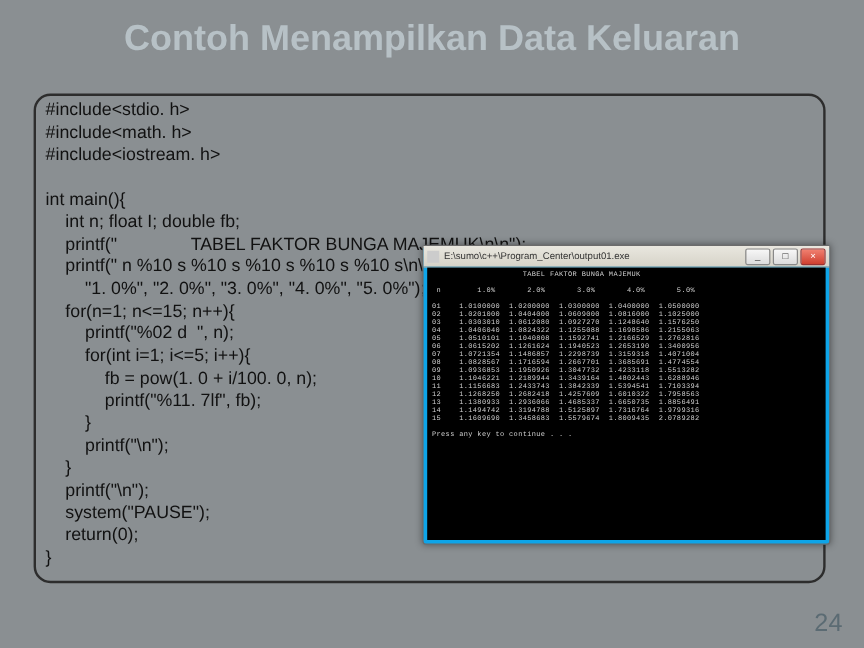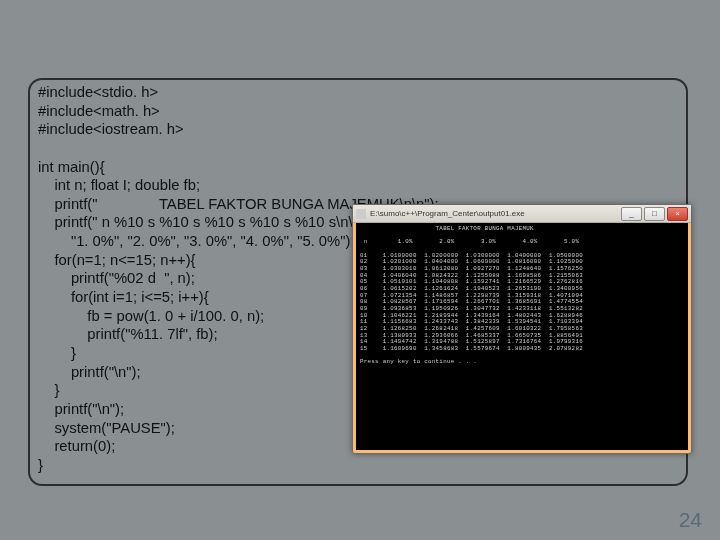--- a/index.html
+++ b/index.html
@@ -1,31 +1,32 @@
 <!DOCTYPE html>
 <html><head>
 <meta charset="utf-8">
 <style>
 html,body{margin:0;padding:0;width:720px;height:540px;background:#8a8f92;font-family:Arial,Helvetica,sans-serif;overflow:hidden}
 .slide{position:relative;width:720px;height:540px}
 .title{position:absolute;top:16px;left:0;right:0;text-align:center;font-size:30px;font-weight:bold;color:#b7c1c6;letter-spacing:0;white-space:nowrap}
 .codebox{position:absolute;top:78px;left:28px;width:660px;height:408px;border:2px solid #2d2d2d;border-radius:14px;padding:3px 8px;font-size:14.8px;line-height:1.26;color:#111;white-space:pre;font-family:Arial,Helvetica,sans-serif;box-sizing:border-box}
-.console{position:absolute;top:204px;left:352px;width:338px;height:248px;background:#fdba74;border:1px solid #6b6b6b;border-radius:3px;box-shadow:0 0 6px rgba(0,0,0,.4)}
+.console{position:absolute;top:204px;left:352px;width:338px;height:248px;background:#0ea5e9;border:1px solid #6b6b6b;border-radius:3px;box-shadow:0 0 6px rgba(0,0,0,.4)}
 .console-titlebar{height:17px;background:linear-gradient(#e9e7df,#d6d3c8);border-bottom:1px solid #b0ada3;display:flex;align-items:center;padding:0 3px;font-size:8px;color:#333}
 .console-titlebar .ticon{width:10px;height:10px;background:#ccc;margin-right:4px}
 .console-titlebar .spacer{flex:1}
 .console-titlebar .btn{width:19px;height:12px;margin-left:2px;border:1px solid #888;border-radius:2px;background:linear-gradient(#f7f7f7,#dcdcdc);text-align:center;font-size:8px;line-height:11px;color:#333}
 .console-titlebar .btn.close{background:linear-gradient(#f08070,#d04030);color:#fff;border-color:#933}
 .console-body{position:absolute;top:18px;left:3px;right:3px;bottom:3px;background:#000;color:#cfcfcf;font-family:"Courier New",monospace;font-size:5.8px;line-height:1.15;padding:3px 4px;white-space:pre;overflow:hidden;letter-spacing:.3px}
 .pagenum{position:absolute;bottom:8px;right:18px;font-size:21px;color:#5b6b73}
 </style>
 </head>
 <body>
 
 <div class="slide">
+  <div class="title">Contoh Menampilkan Data Keluaran</div>
 
   <div class="codebox">#include&lt;stdio. h&gt;
 #include&lt;math. h&gt;
 #include&lt;iostream. h&gt;
 
 int main(){
     int n; float I; double fb;
     printf("               TABEL FAKTOR BUNGA MAJEMUK\n\n");
     printf(" n %10 s %10 s %10 s %10 s %10 s\n\n",
         "1. 0%", "2. 0%", "3. 0%", "4. 0%", "5. 0%");

